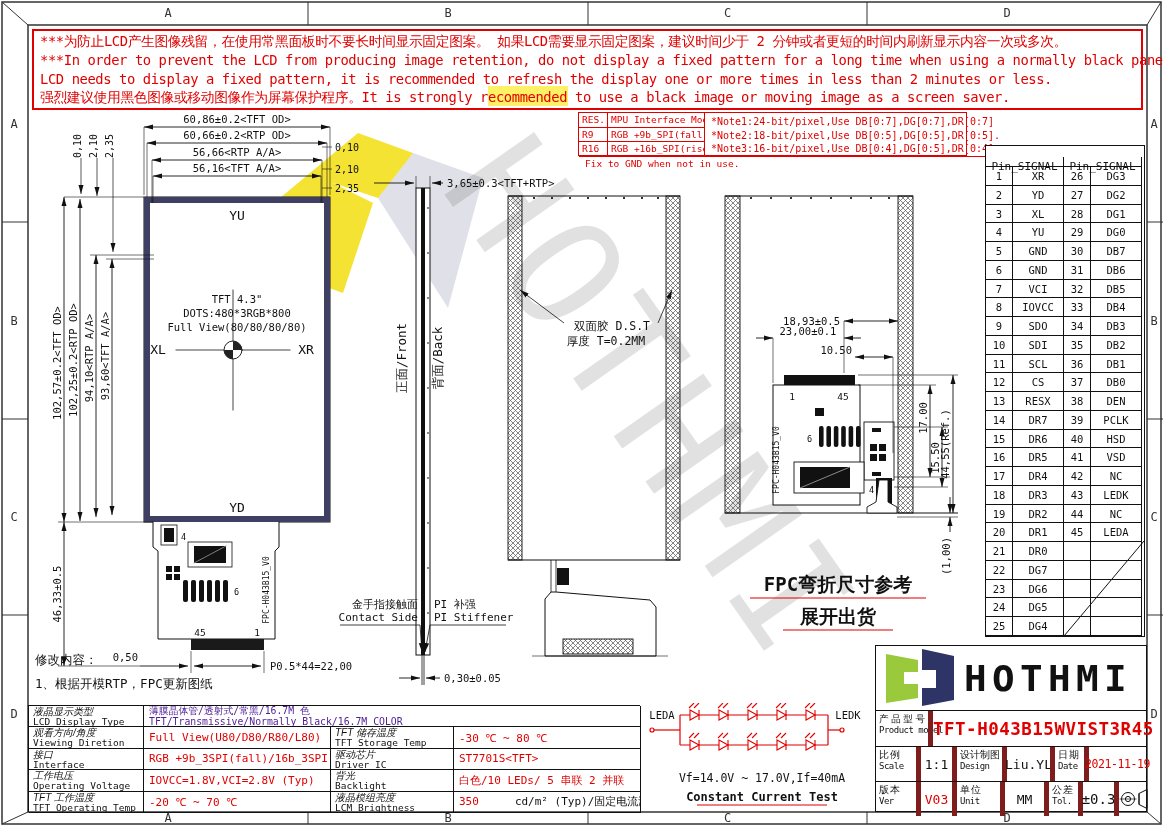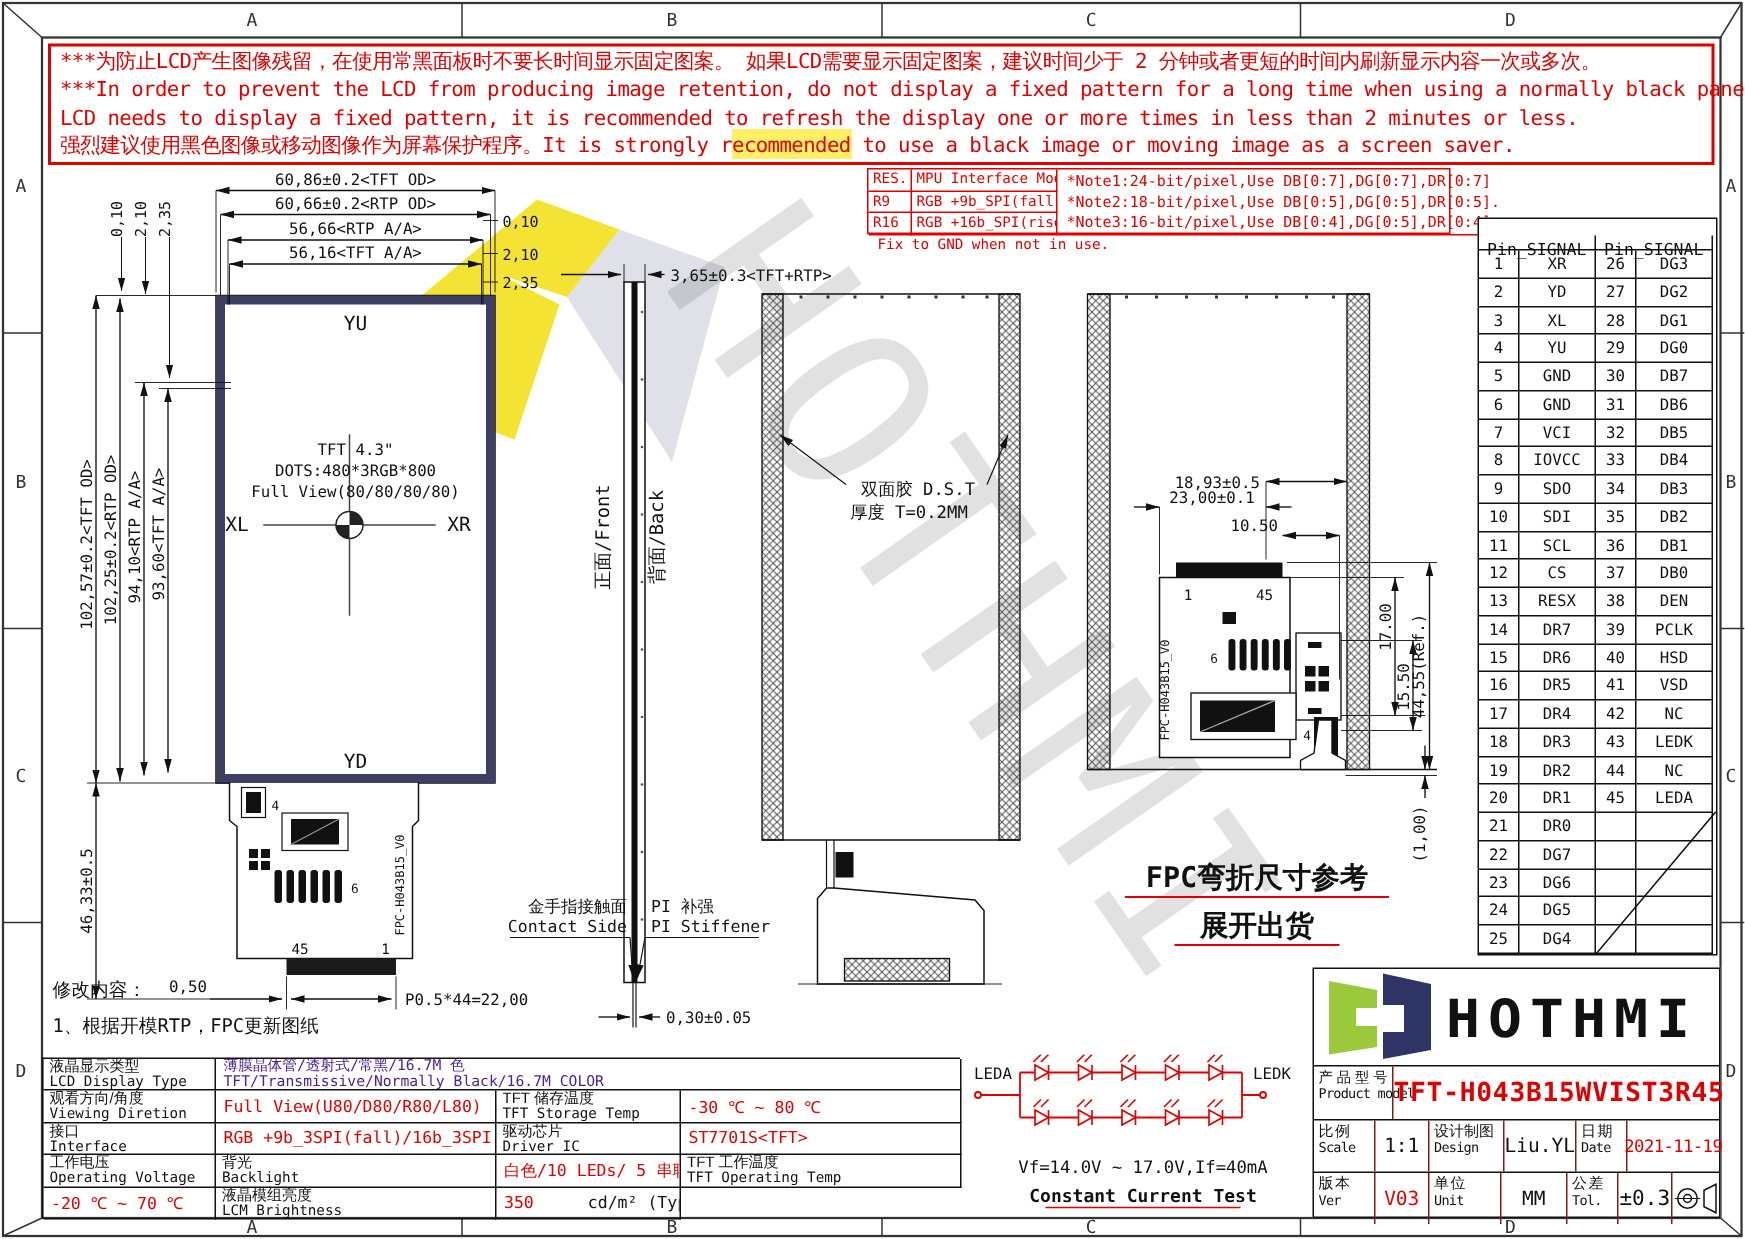--- a/index.html
+++ b/index.html
@@ -32,33 +32,33 @@
   .pin-head{grid-column:span 2;border-bottom:1px solid #111;border-right:1px solid #111;text-align:center;line-height:20px;font-size:11px;margin-top:11px;}
   .pin-head:last-child{border-right:none;}
   .pin-cell{border-bottom:1px solid #111;border-right:1px solid #111;text-align:center;line-height:18px;overflow:hidden;}
   #pindiag{position:absolute;right:0;bottom:0;pointer-events:none;}
   
   #spec{left:28px;top:705px;width:612px;height:107px;z-index:2;display:grid;
         grid-template-columns:115px 187px 123px 187px;grid-template-rows:repeat(5,21.4px);
         border-top:1.2px solid #111;border-left:1.2px solid #111;box-sizing:border-box;background:transparent;}
   .sc{border-right:1px solid #111;border-bottom:1px solid #111;overflow:hidden;white-space:nowrap;}
   .sl{padding:0 0 0 4px;}
-  .sl .cn{font-size:10px;line-height:11px;}
+  .sl .cn{font-size:10px;line-height:11px;font-style:italic;}
   .sl .en{font-size:9.5px;line-height:10px;font-family:"DejaVu Sans Mono","Liberation Mono",monospace;}
   .sv{display:flex;align-items:center;padding-left:5px;color:#e00000;
       font-family:"DejaVu Sans Mono","Liberation Mono",monospace;font-size:11px;}
   .sv2{grid-column:2/5;padding-left:5px;color:#4c1d95;}
   .sv2 div{font-size:9.8px;line-height:10.6px;font-family:"DejaVu Sans Mono","Liberation Mono",monospace;}
   
   #ledsvg{left:640px;top:703px;z-index:2;}
   
   #tblock{left:875px;top:645px;width:272px;height:167px;z-index:2;border:1.5px solid #111;box-sizing:border-box;background:#fff;}
   .tb-row{display:grid;border-top:1px solid #111;}
   .tb-row:first-child{border-top:none;}
-  .tb-cell{border-left:1px solid #7f1d1d;overflow:visible;white-space:nowrap;}
+  .tb-cell{border-left:5px solid #7f1d1d;overflow:visible;white-space:nowrap;}
   .tb-cell:first-child{border-left:none;}
   .tb-lab{padding:2px 0 0 3px;}
   .tb-lab .cn{font-size:10px;line-height:12px;letter-spacing:1px;}
   .tb-lab .en{font-size:9px;line-height:10px;font-family:"DejaVu Sans Mono","Liberation Mono",monospace;letter-spacing:-0.5px;}
   .tb-val{display:flex;align-items:center;justify-content:center;font-size:13px;
           font-family:"DejaVu Sans Mono","Liberation Mono",monospace;}
   .tb-red{color:#e00000;}
 </style>
 </head>
 <body>
@@ -503,20 +503,21 @@
   <div class="sc sv">RGB +9b_3SPI(fall)/16b_3SPI(rise)</div>
   <div class="sc sl">
       <div class="cn">驱动芯片</div>
       <div class="en">Driver IC</div>
     </div>
   <div class="sc sv">ST7701S&lt;TFT&gt;</div>
   <div class="sc sl">
       <div class="cn">工作电压</div>
       <div class="en">Operating Voltage</div>
     </div>
+  <div class="sc sv">IOVCC=1.8V,VCI=2.8V (Typ)</div>
   <div class="sc sl">
       <div class="cn">背光</div>
       <div class="en">Backlight</div>
     </div>
   <div class="sc sv">白色/10 LEDs/ 5 串联 2 并联</div>
   <div class="sc sl">
       <div class="cn">TFT 工作温度</div>
       <div class="en">TFT Operating Temp</div>
     </div>
   <div class="sc sv">-20 ℃ ~ 70 ℃</div>

